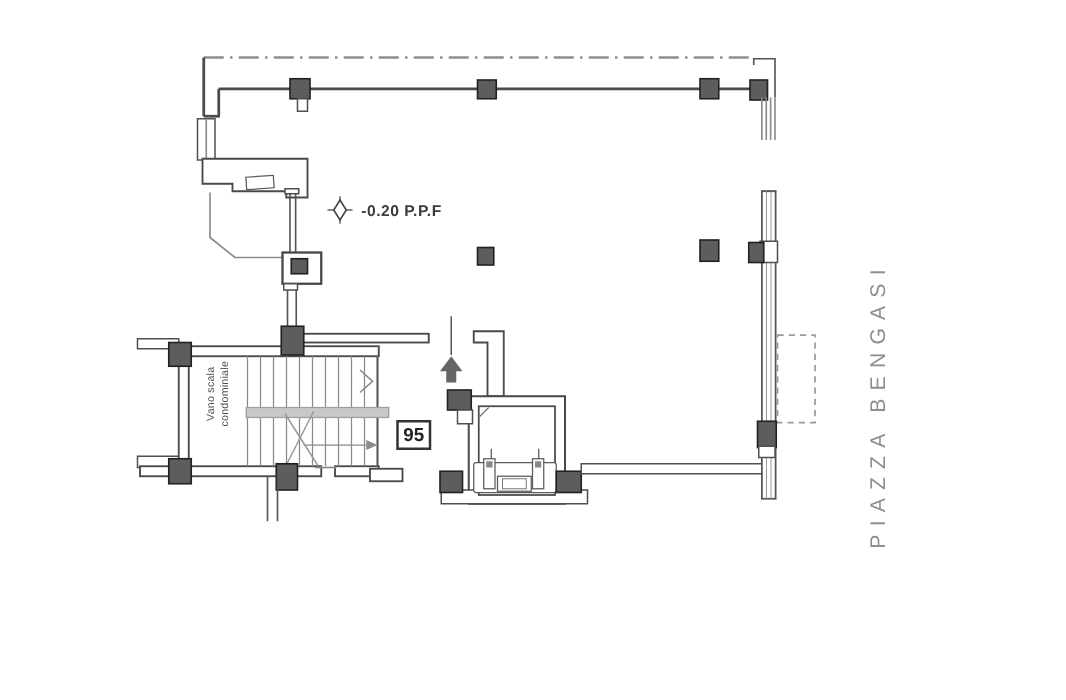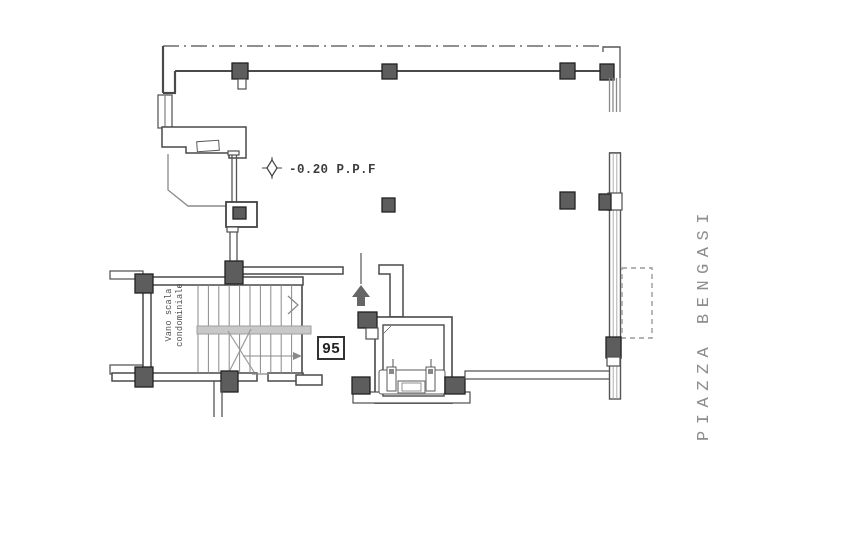--- a/index.html
+++ b/index.html
@@ -1,18 +1,18 @@
 <!DOCTYPE html>
 <html style="--background: #ffffff; --wall: #4a4a4a; --thin: #8a8a8a; --column_fill: #5d5d5d; --column_stroke: #222222; --landing_fill: #c8c8c8; --street_text: #8e8e8e; --label_text: #3c3c3c;"><head>
 <meta charset="utf-8">
 <style>
   html,body { margin:0; padding:0; background:#fff; }
   .canvas {
     position:relative; width:853px; height:560px; background:var(--background,#fff);
-    overflow:hidden; font-family:Liberation Mono, monospace;
+    overflow:hidden; font-family:Liberation Sans, sans-serif;
   }
   svg { position:absolute; inset:0; }
 
   .dashdot   { fill:none; stroke:#8f8f8f; stroke-width:2; stroke-dasharray:16 5 2 5; }
   .wall-line { fill:none; stroke:var(--wall,#4a4a4a); stroke-width:2.2; }
   .thin-line { fill:none; stroke:var(--thin,#8a8a8a); stroke-width:1.3; }
   .mid-line  { fill:none; stroke:#555; stroke-width:1.3; }
   .wall-rect { fill:#fff; stroke:var(--wall,#4a4a4a); stroke-width:1.5; }
   .white-cap { fill:#fff; stroke:#4f4f4f; stroke-width:1.2; }
   .col       { fill:var(--column_fill,#5d5d5d); stroke:var(--column_stroke,#222); stroke-width:1.3; }

